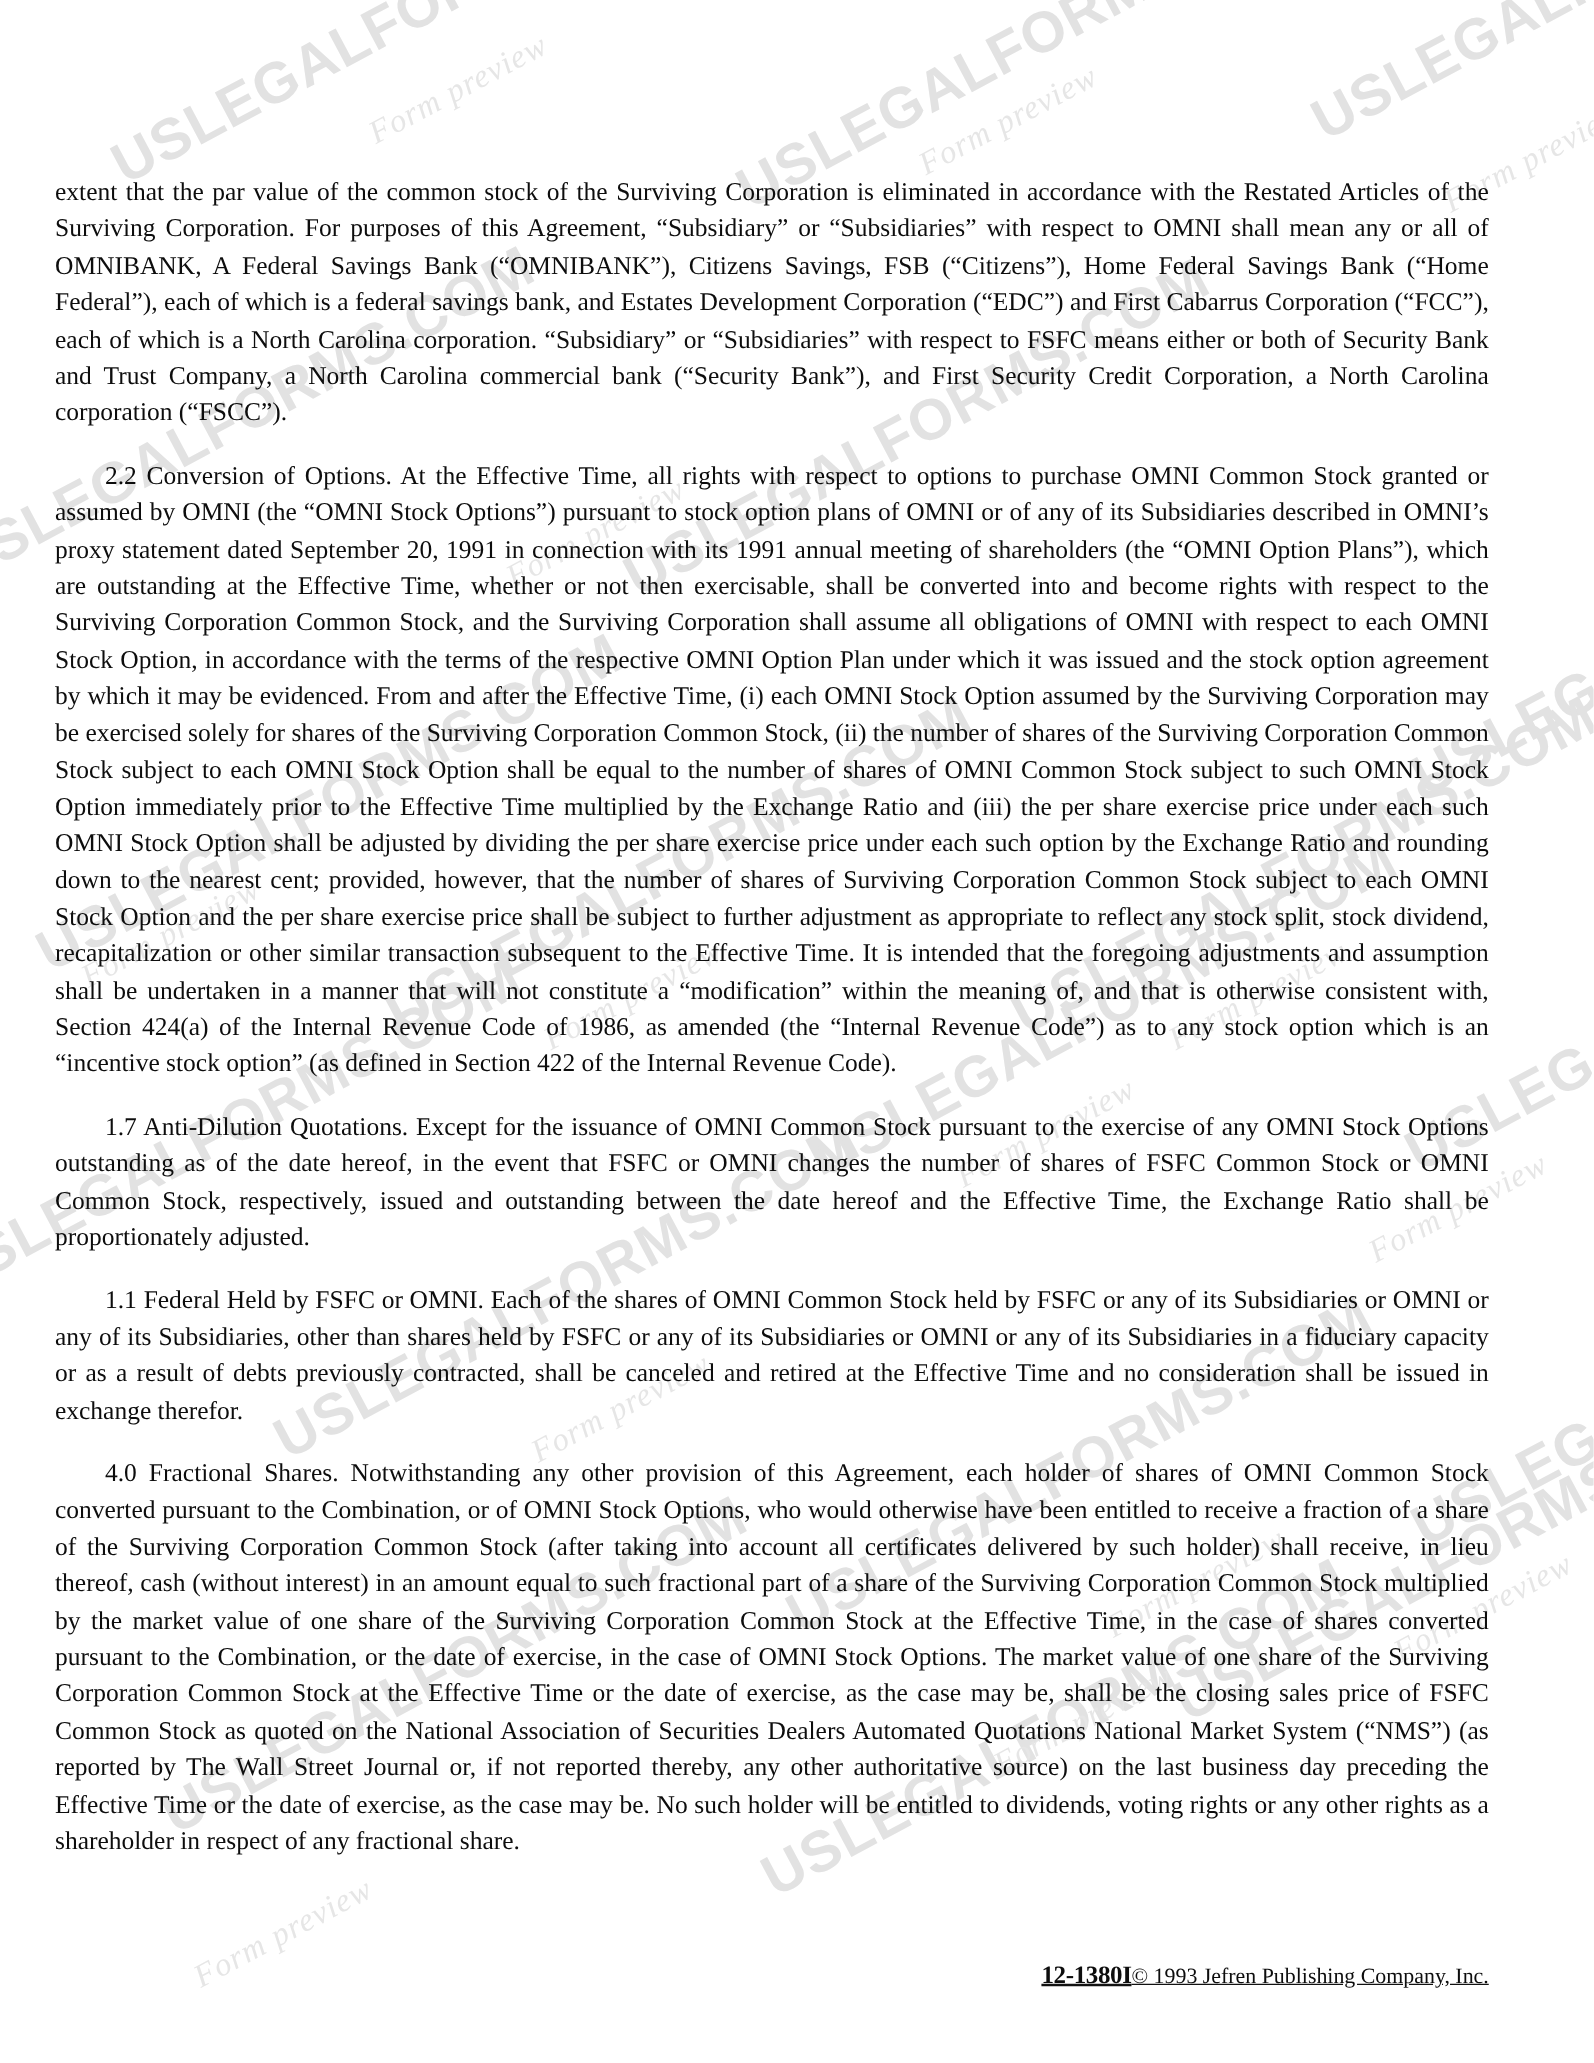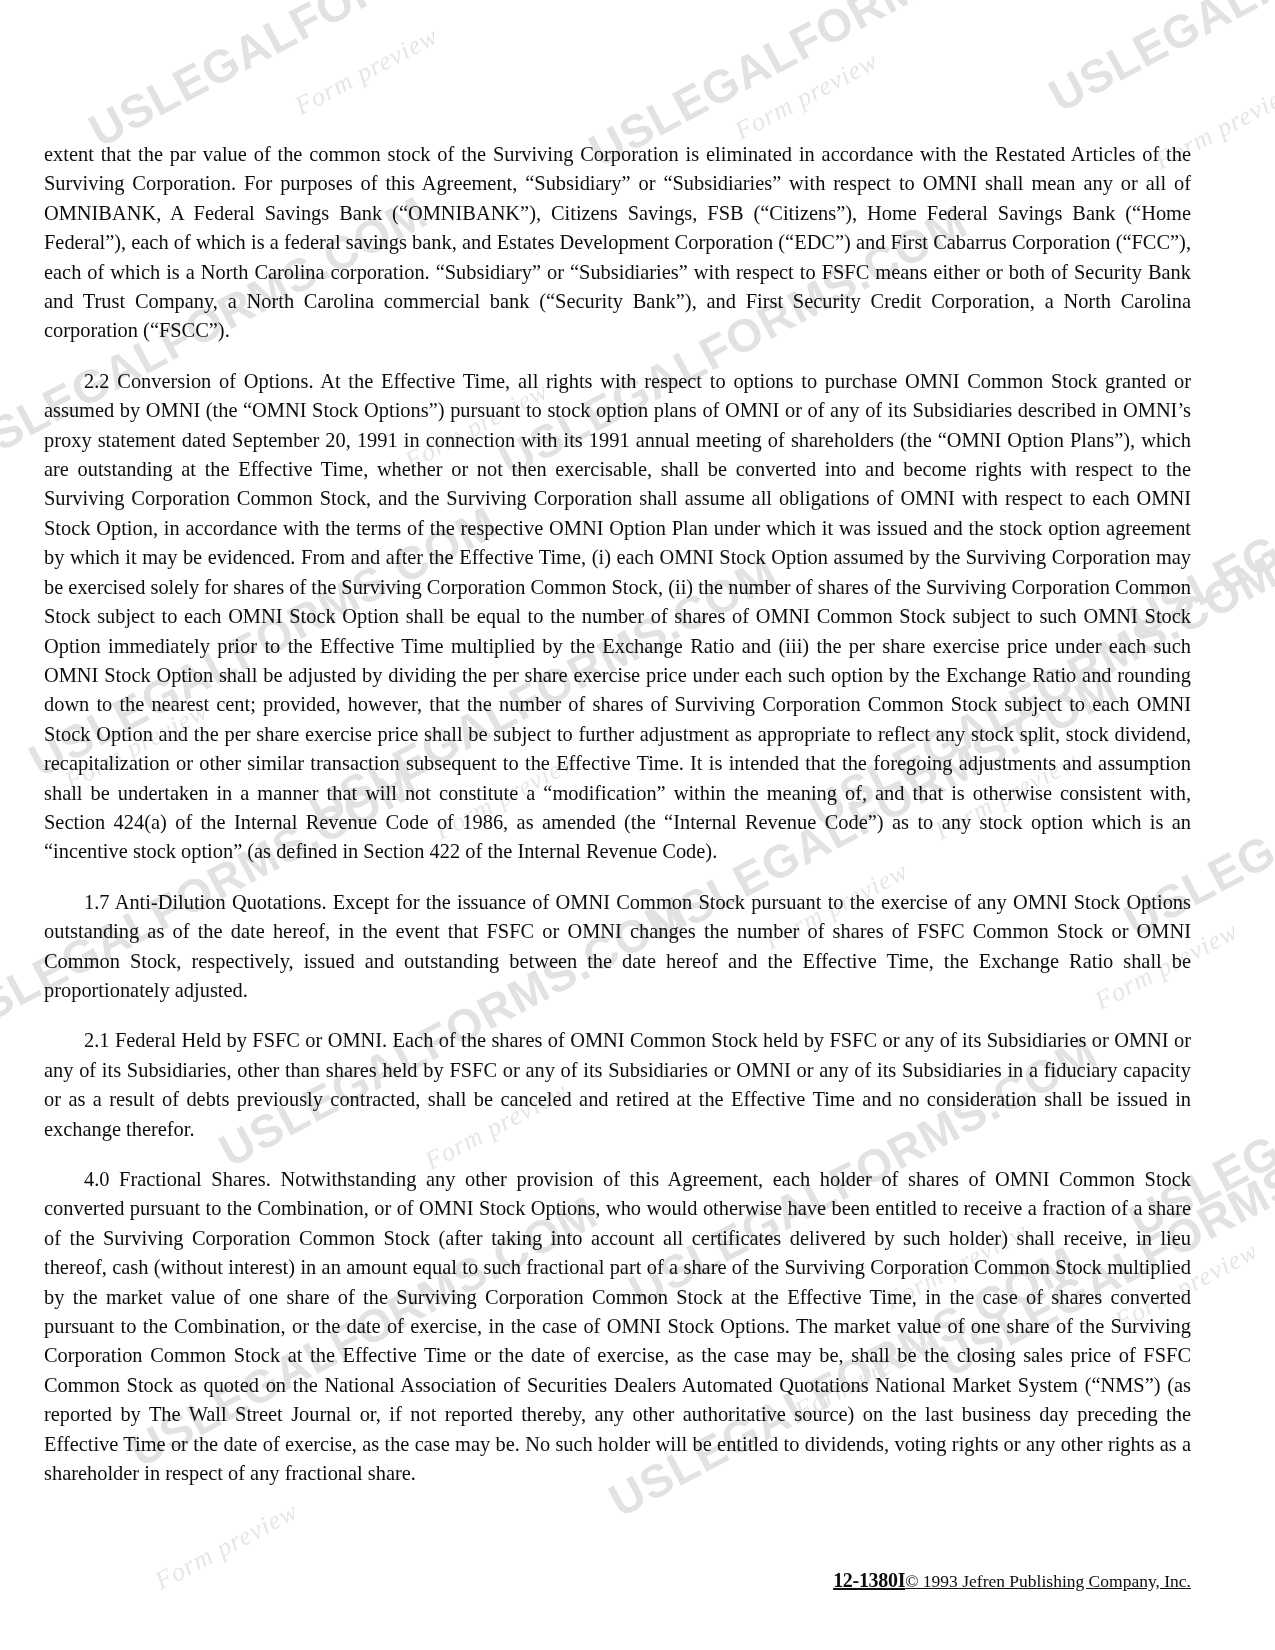--- a/index.html
+++ b/index.html
@@ -152,21 +152,21 @@
       <span>At the Effective Time, all rights with respect to options to purchase OMNI Common Stock granted or assumed by OMNI (the “OMNI Stock Options”) pursuant to stock option plans of OMNI or of any of its Subsidiaries described in OMNI’s proxy statement dated September 20, 1991 in connection with its 1991 annual meeting of shareholders (the “OMNI Option Plans”), which are outstanding at the Effective Time, whether or not then exercisable, shall be converted into and become rights with respect to the Surviving Corporation Common Stock, and the Surviving Corporation shall assume all obligations of OMNI with respect to each OMNI Stock Option, in accordance with the terms of the respective OMNI Option Plan under which it was issued and the stock option agreement by which it may be evidenced. From and after the Effective Time, (i) each OMNI Stock Option assumed by the Surviving Corporation may be exercised solely for shares of the Surviving Corporation Common Stock, (ii) the number of shares of the Surviving Corporation Common Stock subject to each OMNI Stock Option shall be equal to the number of shares of OMNI Common Stock subject to such OMNI Stock Option immediately prior to the Effective Time multiplied by the Exchange Ratio and (iii) the per share exercise price under each such OMNI Stock Option shall be adjusted by dividing the per share exercise price under each such option by the Exchange Ratio and rounding down to the nearest cent; </span><span class="ital">provided, however,</span><span> that the number of shares of Surviving Corporation Common Stock subject to each OMNI Stock Option and the per share exercise price shall be subject to further adjustment as appropriate to reflect any stock split, stock dividend, recapitalization or other similar transaction subsequent to the Effective Time. It is intended that the foregoing adjustments and assumption shall be undertaken in a manner that will not constitute a “modification” within the meaning of, and that is otherwise consistent with, Section 424(a) of the Internal Revenue Code of 1986, as amended (the “Internal Revenue Code”) as to any stock option which is an “incentive stock option” (as defined in Section 422 of the Internal Revenue Code).</span>
     </p>
 
     <p class="para indent">
       <span>1.7</span>
       <span class="ital">Anti-Dilution Quotations.</span>
       <span>Except for the issuance of OMNI Common Stock pursuant to the exercise of any OMNI Stock Options outstanding as of the date hereof, in the event that FSFC or OMNI changes the number of shares of FSFC Common Stock or OMNI Common Stock, respectively, issued and outstanding between the date hereof and the Effective Time, the Exchange Ratio shall be proportionately adjusted.</span>
     </p>
 
     <p class="para indent">
-      <span>2.1</span>
+      <span>1.1</span>
       <span class="ital">Federal Held by FSFC or OMNI.</span>
       <span>Each of the shares of OMNI Common Stock held by FSFC or any of its Subsidiaries or OMNI or any of its Subsidiaries, other than shares held by FSFC or any of its Subsidiaries or OMNI or any of its Subsidiaries in a fiduciary capacity or as a result of debts previously contracted, shall be canceled and retired at the Effective Time and no consideration shall be issued in exchange therefor.</span>
     </p>
 
     <p class="para indent">
       <span>4.0</span>
       <span class="ital">Fractional Shares.</span>
       <span>Notwithstanding any other provision of this Agreement, each holder of shares of OMNI Common Stock converted pursuant to the Combination, or of OMNI Stock Options, who would otherwise have been entitled to receive a fraction of a share of the Surviving Corporation Common Stock (after taking into account all certificates delivered by such holder) shall receive, in lieu thereof, cash (without interest) in an amount equal to such fractional part of a share of the Surviving Corporation Common Stock multiplied by the market value of one share of the Surviving Corporation Common Stock at the Effective Time, in the case of shares converted pursuant to the Combination, or the date of exercise, in the case of OMNI Stock Options. The market value of one share of the Surviving Corporation Common Stock at the Effective Time or the date of exercise, as the case may be, shall be the closing sales price of FSFC Common Stock as quoted on the National Association of Securities Dealers Automated Quotations National Market System (“NMS”) (as reported by </span><span class="ital">The Wall Street Journal</span><span> or, if not reported thereby, any other authoritative source) on the last business day preceding the Effective Time or the date of exercise, as the case may be. No such holder will be entitled to dividends, voting rights or any other rights as a shareholder in respect of any fractional share.</span>
     </p>
 

